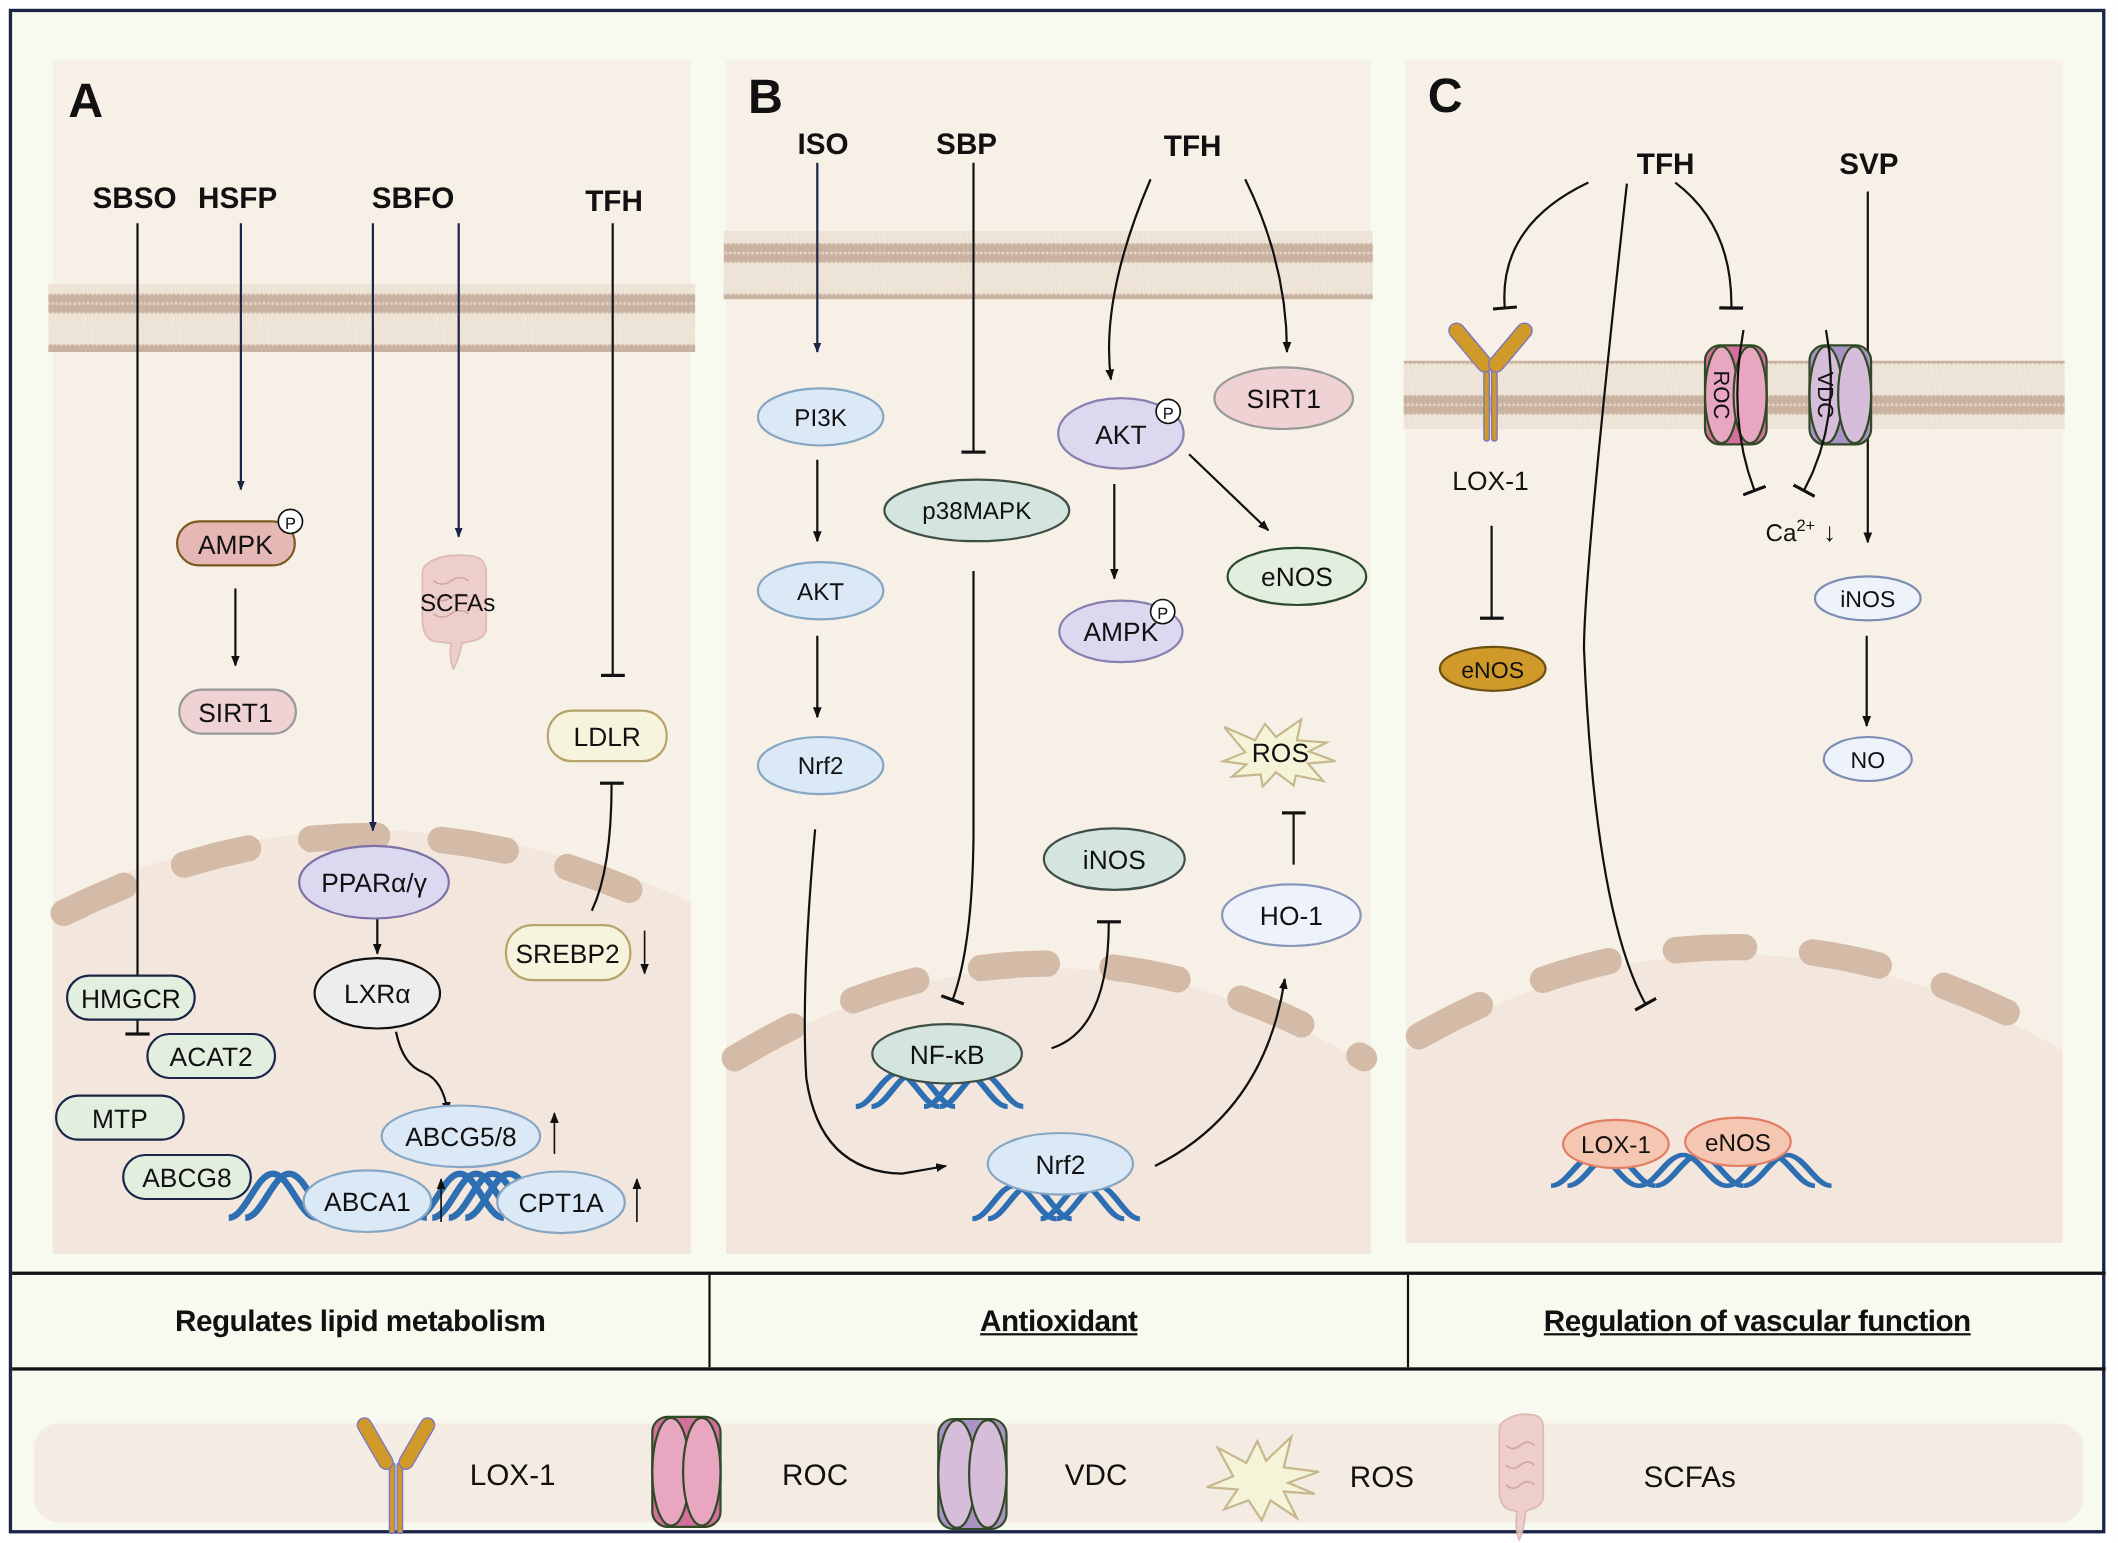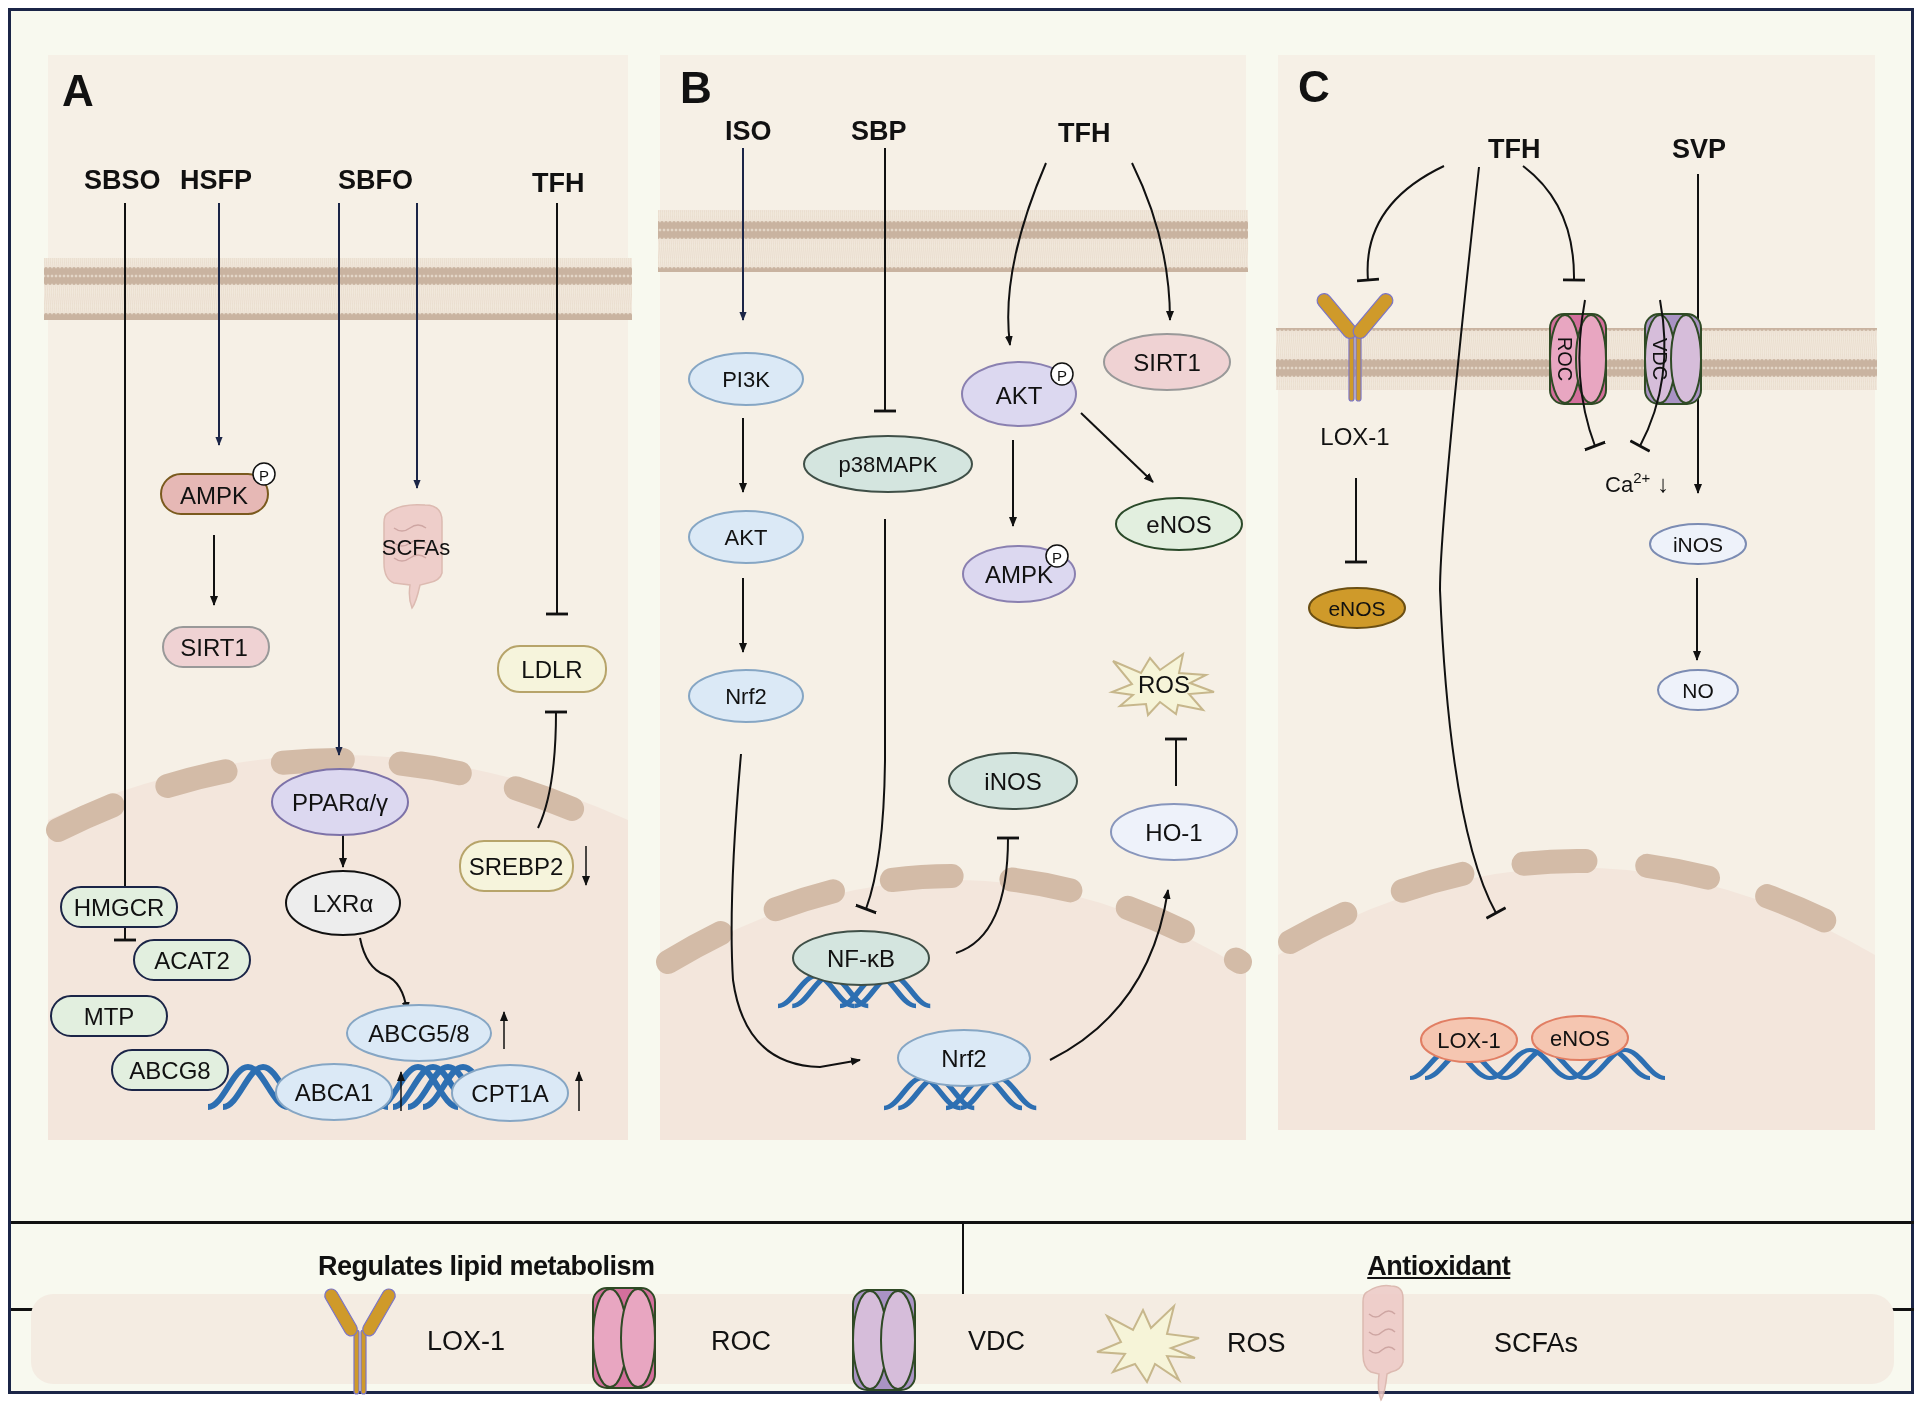--- a/index.html
+++ b/index.html
@@ -1,19 +1,19 @@
 <!DOCTYPE html>
 <html><head>
 <meta charset="utf-8">
 <style>
   html,body{margin:0;padding:0;background:#ffffff;}
   body{width:1925px;height:1403px;position:relative;overflow:hidden;font-family:"Liberation Sans",sans-serif;}
   #frame{position:absolute;left:8px;top:8px;width:1906px;height:1386px;border:3px solid #1b2547;background:#f8f9ef;box-sizing:border-box;}
   svg text{font-family:"Liberation Sans",sans-serif;}
-  .lbl-row{position:absolute;left:11px;top:1221px;width:1903px;height:90px;border-top:3px solid #111;border-bottom:3px solid #111;box-sizing:border-box;display:flex;}
+  .lbl-row{position:absolute;left:11px;top:1156px;width:1903px;height:90px;border-top:3px solid #111;border-bottom:3px solid #111;box-sizing:border-box;display:flex;}
   .lbl-cell{flex:1;display:flex;align-items:center;justify-content:center;font-weight:bold;font-size:27px;color:#111;letter-spacing:-0.5px;}
   .lbl-cell + .lbl-cell{border-left:2px solid #111;text-decoration:underline;}
   .legend{position:absolute;left:31px;top:1294px;width:1863px;height:90px;background:#f4ece2;border-radius:22px;}
 </style>
 </head>
 <body>
 
 <div id="frame"></div>
 
 <svg id="diagram" width="1925" height="1190" viewBox="0 0 1925 1190" style="position:absolute;left:0;top:0;">
@@ -298,20 +298,21 @@
     <g>
       <ellipse cx="1580" cy="1038" rx="48" ry="22" fill="#f5c6b1" stroke="#e17e63" stroke-width="2"></ellipse>
       <text x="1580" y="1046" font-size="22" text-anchor="middle" fill="#111">eNOS</text>
     </g>
   </g>
 </svg>
 
 <div class="lbl-row">
   <div class="lbl-cell">Regulates lipid metabolism</div>
   <div class="lbl-cell">Antioxidant</div>
+  <div class="lbl-cell">Regulation of vascular function</div>
 </div>
 
 <div class="legend">
   <svg width="1863" height="90" viewBox="0 0 1863 90" style="position:absolute;left:0;top:0;overflow:visible;">
     <g>
       <g transform="translate(290,-2)">
         <rect x="33" y="38" width="5" height="64" rx="2.5" fill="#cf9a2a" stroke="#7b75c6" stroke-width="1.2"></rect>
         <rect x="40" y="38" width="5" height="64" rx="2.5" fill="#cf9a2a" stroke="#7b75c6" stroke-width="1.2"></rect>
         <rect x="14" y="-6" width="13" height="52" rx="6.5" fill="#cf9a2a" stroke="#7b75c6" stroke-width="1.2" transform="rotate(-30 21 21)"></rect>
         <rect x="51" y="-6" width="13" height="52" rx="6.5" fill="#cf9a2a" stroke="#7b75c6" stroke-width="1.2" transform="rotate(30 57 21)"></rect>

